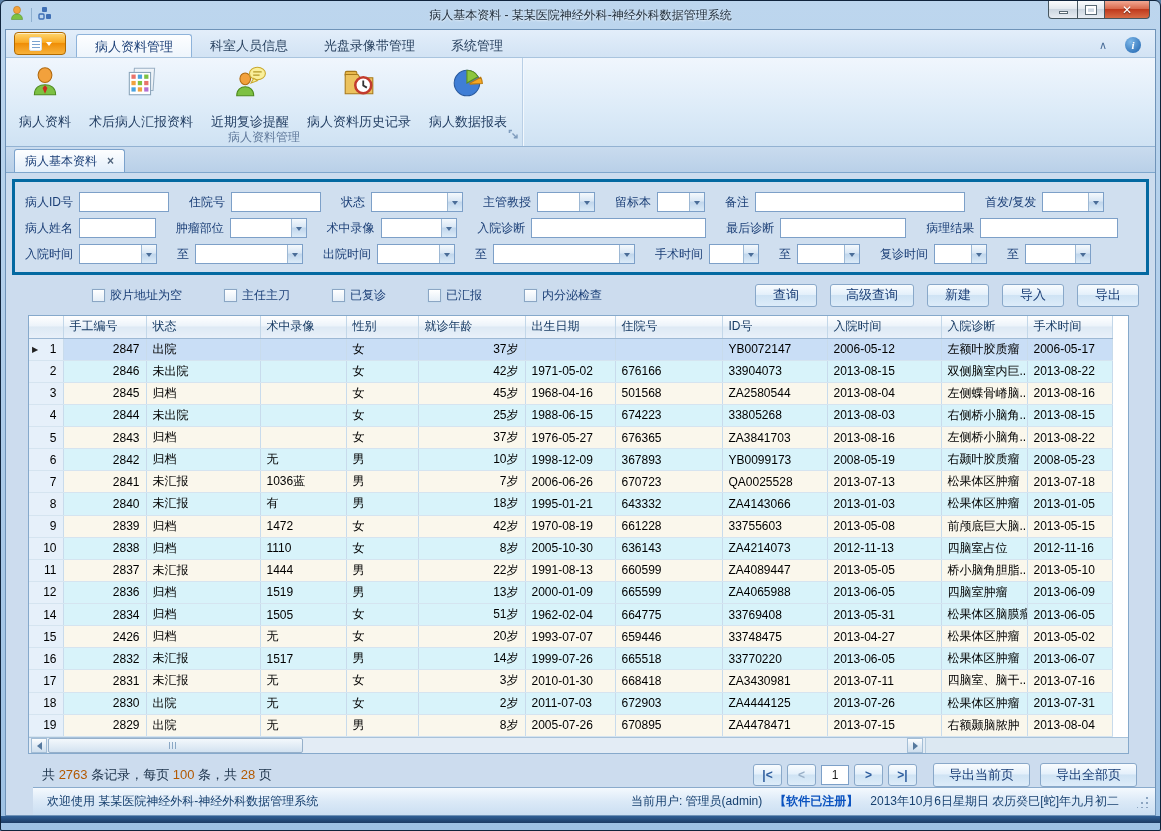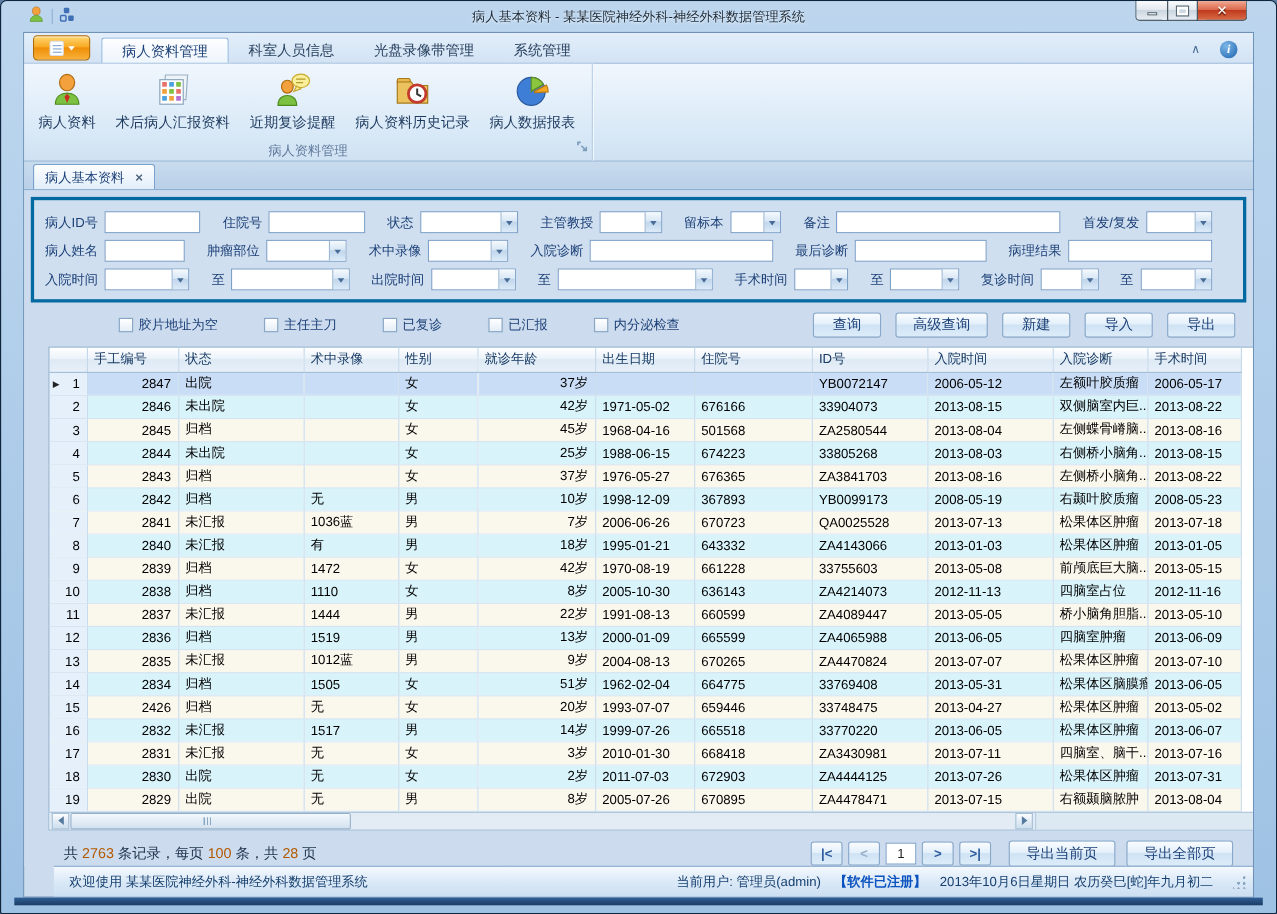--- a/index.html
+++ b/index.html
@@ -1,19 +1,19 @@
 <!DOCTYPE html>
 <html><head>
 <meta charset="utf-8">
 <style>
   html,body{margin:0;padding:0;background:#5b7fa5;font-family:"Liberation Sans","DejaVu Sans",sans-serif;}
   *{box-sizing:border-box;}
   .window{width:1161px;height:831px;margin:0 auto;position:relative;
     background:linear-gradient(#bdd6ee,#9ec2e4);border:1px solid #10243c;border-radius:6px 6px 2px 2px;
-    padding:0 20px;overflow:hidden;}
+    padding:0 4px;overflow:hidden;}
   
   .titlebar{height:28px;position:relative;display:flex;align-items:center;}
   .tb-left{display:flex;align-items:center;gap:6px;padding-left:4px;}
   .tb-sep{width:1px;height:14px;background:#8fb0d0;}
   .title{position:absolute;left:50%;transform:translateX(-50%);font-size:12px;color:#1c2a38;white-space:nowrap;text-shadow:0 1px 2px rgba(255,255,255,.8);}
   .win-btns{position:absolute;top:0;right:6px;display:flex;}
   .wbtn{height:18px;border:1px solid #46565f;border-top:none;display:flex;align-items:center;justify-content:center;
     background:linear-gradient(#fbfcfd,#e3e9ef 45%,#ccd6e0 50%,#e8edf3);margin-left:-1px;}
   .wbtn.min{width:30px;border-radius:0 0 0 4px;}
   .wbtn.max{width:28px;}
@@ -34,21 +34,21 @@
   .rtab.active{background:linear-gradient(#fdfeff,#eef5fc);border:1px solid #8eb3da;border-bottom:none;border-radius:3px 3px 0 0;color:#1b3f77;}
   .tabrow-right{margin-left:auto;display:flex;align-items:center;gap:18px;padding:0 14px 4px 0;}
   .chevron{color:#4a6d98;font-size:11px;line-height:10px;}
   .infoicon{width:16px;height:16px;border-radius:50%;background:radial-gradient(circle at 35% 30%,#7db7e8,#1c62ae);color:#fff;font-family:"Liberation Serif",serif;font-style:italic;font-weight:bold;font-size:11px;display:flex;align-items:center;justify-content:center;}
   
   .ribbon{height:89px;background:linear-gradient(#f0f6fd,#dcebf8 60%,#cfe2f3);display:flex;border-bottom:1px solid #93b2d2;}
   .rgroup{position:relative;padding:2px 6px 16px 4px;border-right:1px solid #b9cfe6;box-shadow:1px 0 0 #f2f8fd;}
   .gbtns{display:flex;align-items:flex-start;height:70px;}
   .rbtn{display:flex;flex-direction:column;align-items:center;padding:3px 9px;border-radius:3px;cursor:default;}
   .rbtn .ricon{height:38px;display:flex;align-items:center;}
-  .rbtn .rlabel{font-size:13px;color:#1e3a5f;margin-top:1px;white-space:nowrap;}
+  .rbtn .rlabel{font-size:13px;color:#1e3a5f;margin-top:12px;white-space:nowrap;}
   .gfoot{position:absolute;left:0;right:0;bottom:1px;height:15px;display:flex;align-items:center;justify-content:center;}
   .glabel{font-size:12px;color:#60799b;}
   .launcher{position:absolute;right:3px;bottom:1px;}
   
   .docstrip{height:26px;background:linear-gradient(#c9dbee,#b9d0e8);display:flex;align-items:flex-end;padding-left:8px;border-bottom:1px solid #7ea6cc;}
   .doctab{height:23px;display:flex;align-items:center;gap:10px;padding:0 10px;background:linear-gradient(#fdfeff,#e2eefa);border:1px solid #7ba2cc;border-bottom:none;border-radius:3px 3px 0 0;font-size:12px;color:#1b3f77;}
   .doctab .close{color:#51657d;font-weight:bold;font-size:12px;cursor:default;}
   
   .page{flex:1;background:#ccdcee;padding:6px 6px 0 6px;overflow:hidden;}
   .search-panel{border:3px solid #0369a1;background:#d0dfef;padding:7px 8px 5px 10px;}
@@ -581,34 +581,20 @@
                   <td class="datacell">1519</td>
                   <td class="datacell">男</td>
                   <td class="datacell r">13岁</td>
                   <td class="datacell">2000-01-09</td>
                   <td class="datacell">665599</td>
                   <td class="datacell">ZA4065988</td>
                   <td class="datacell">2013-06-05</td>
                   <td class="datacell">四脑室肿瘤</td>
                   <td class="datacell">2013-06-09</td>
                 </tr>
-                <tr class="odd">
-                  <td class="rowhdr">13</td>
-                  <td class="datacell r">2835</td>
-                  <td class="datacell">未汇报</td>
-                  <td class="datacell">1012蓝</td>
-                  <td class="datacell">男</td>
-                  <td class="datacell r">9岁</td>
-                  <td class="datacell">2004-08-13</td>
-                  <td class="datacell">670265</td>
-                  <td class="datacell">ZA4470824</td>
-                  <td class="datacell">2013-07-07</td>
-                  <td class="datacell">松果体区肿瘤</td>
-                  <td class="datacell">2013-07-10</td>
-                </tr>
                 <tr class="even">
                   <td class="rowhdr">14</td>
                   <td class="datacell r">2834</td>
                   <td class="datacell">归档</td>
                   <td class="datacell">1505</td>
                   <td class="datacell">女</td>
                   <td class="datacell r">51岁</td>
                   <td class="datacell">1962-02-04</td>
                   <td class="datacell">664775</td>
                   <td class="datacell">33769408</td>

